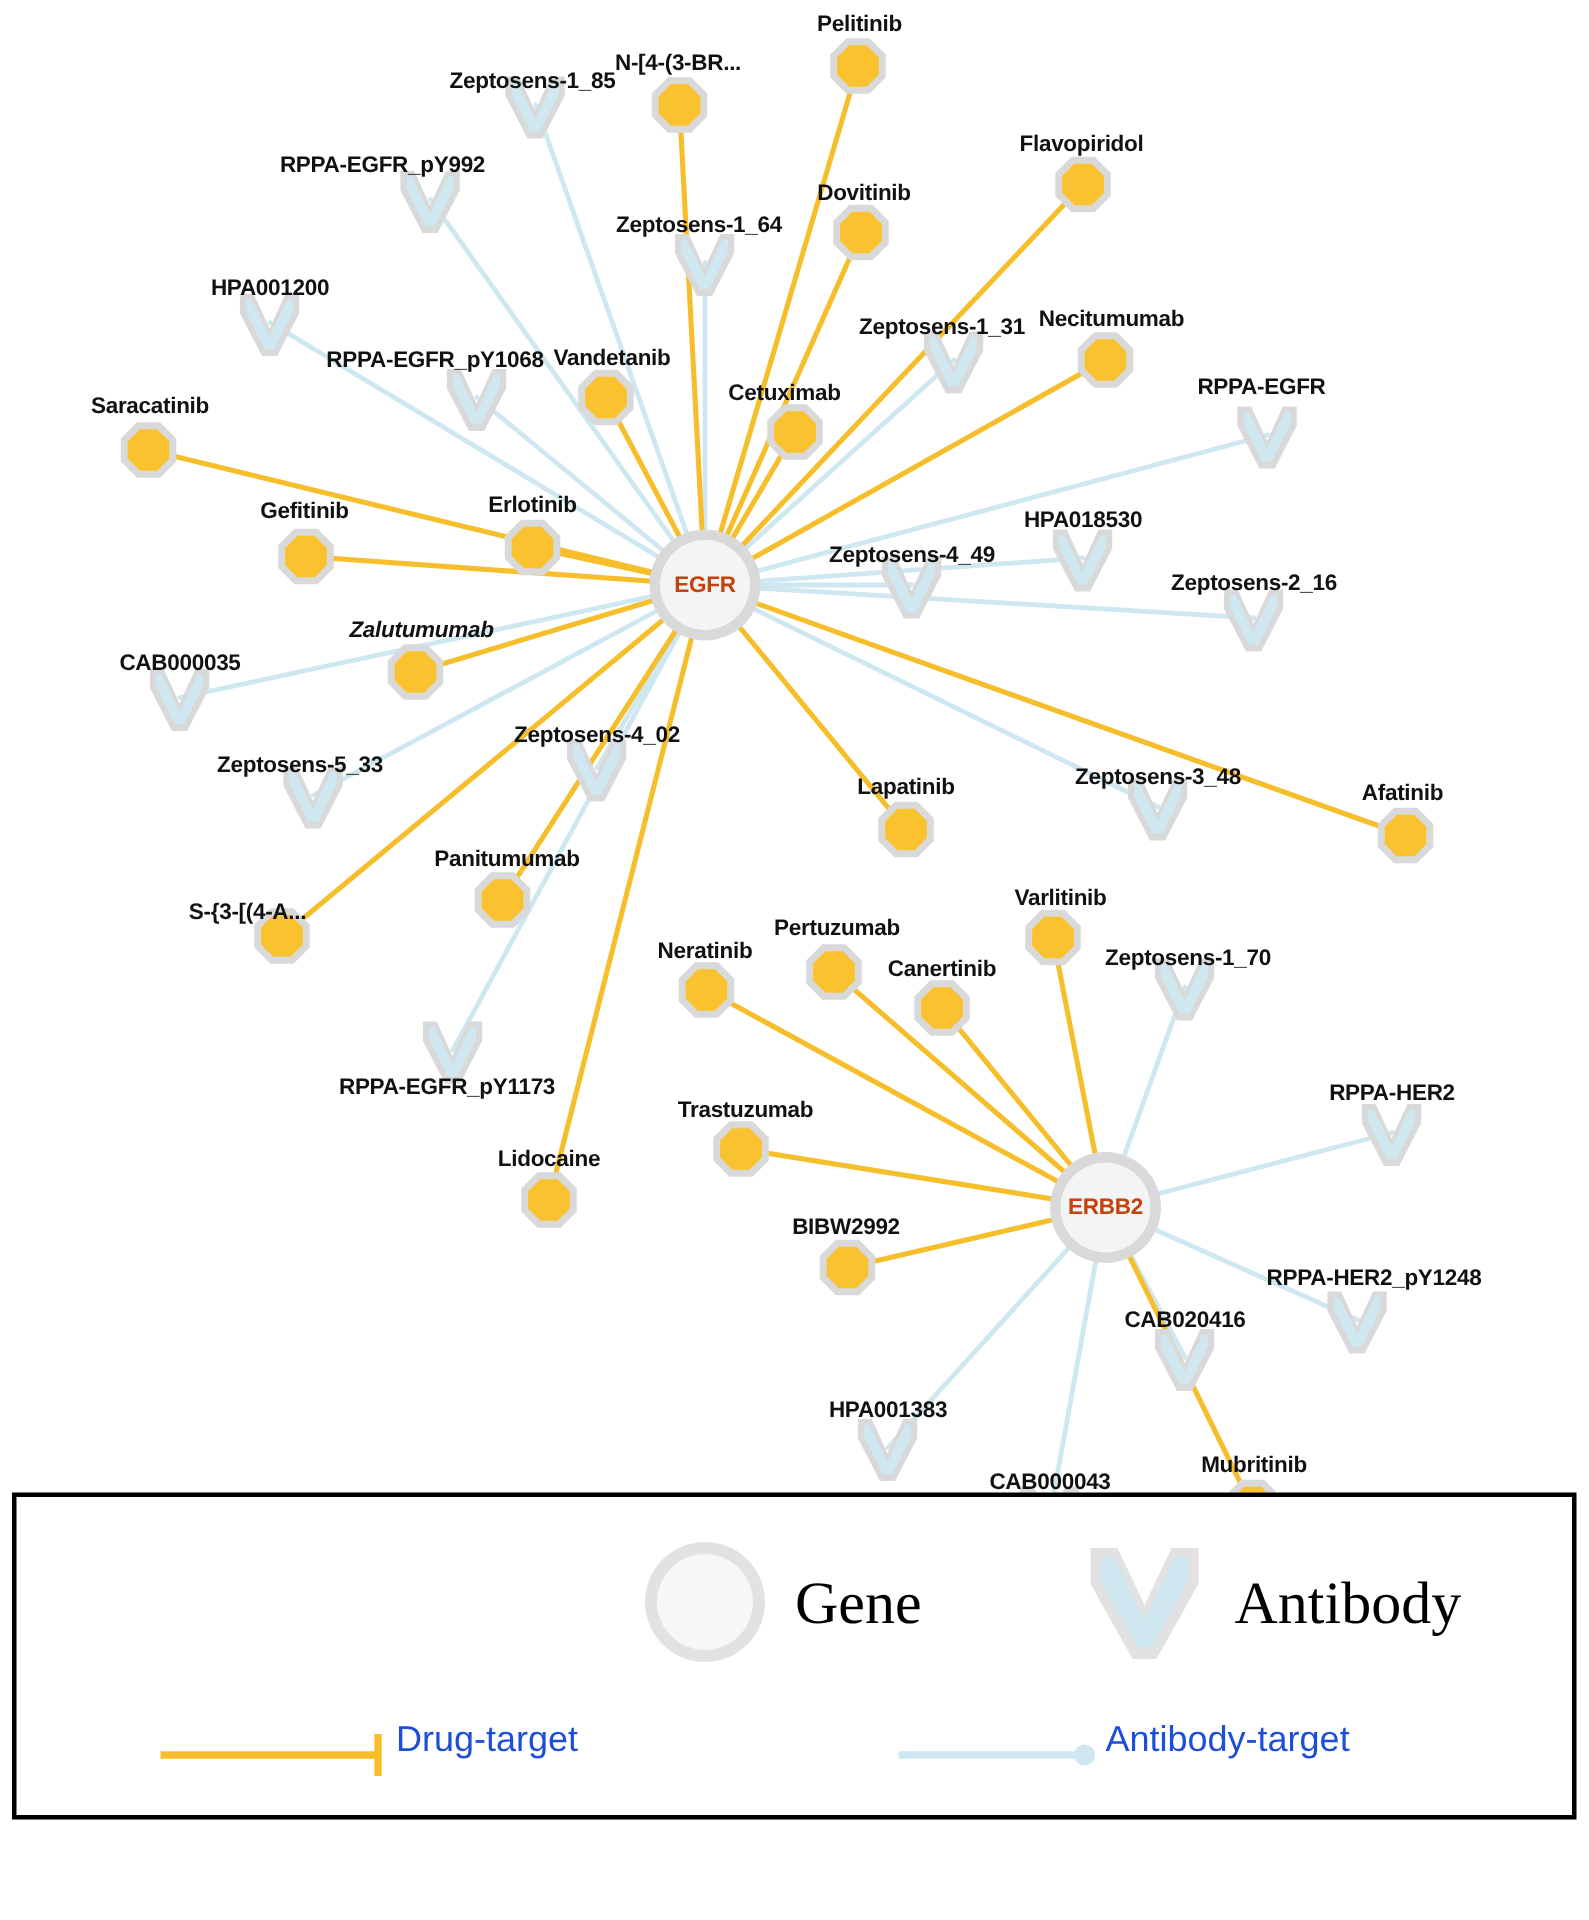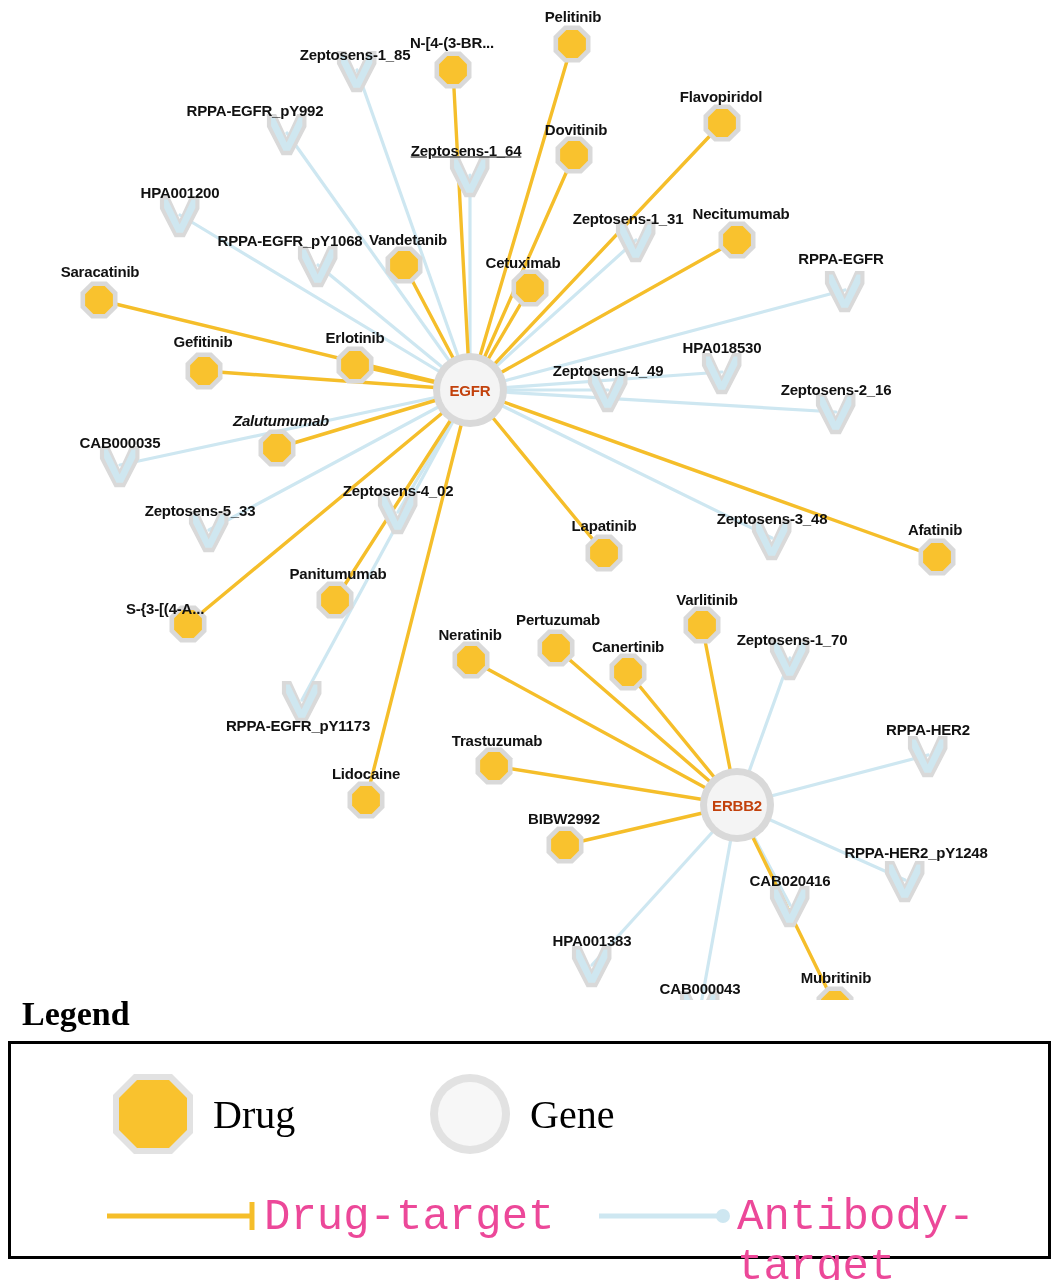--- a/index.html
+++ b/index.html
@@ -74,23 +74,23 @@
     margin-left: 14px;
   }
   .legend-row2 {
     position: absolute;
     top: 140px;
     left: 0;
     width: 100%;
     height: 70px;
   }
   .legend-edge-text {
-    font-family: Liberation Mono, monospace;
-    font-size: 44px;
-    color: #ec4899;
+    font-family: Liberation Sans, sans-serif;
+    font-size: 24px;
+    color: #1d4ed8;
   }
 </style>
 </head>
 <body>
 
 <svg id="network" viewBox="0 0 1059 1000">
   <defs>
     <filter id="halo" x="-50%" y="-50%" width="200%" height="200%">
       <feDropShadow dx="0" dy="0" stdDeviation="3.5" flood-color="#d6d6d6" flood-opacity="1"></feDropShadow>
     </filter>
@@ -324,21 +324,21 @@
       </g>
       <g>
         <circle cx="737" cy="805" r="37" fill="#D9D9D9"></circle>
         <circle cx="737" cy="805" r="30" fill="#F4F4F4"></circle>
       </g>
     </g>
 </svg>
 <div id="labels">
     <div class="node-label" style="left: 355px; top: 54px;">Zeptosens-1_85</div>
     <div class="node-label" style="left: 255px; top: 110px;">RPPA-EGFR_pY992</div>
-    <div class="node-label" style="left: 466px; top: 150px; text-decoration: underline;">Zeptosens-1_64</div>
+    <div class="node-label" style="left: 466px; top: 150px;">Zeptosens-1_64</div>
     <div class="node-label" style="left: 180px; top: 192px;">HPA001200</div>
     <div class="node-label" style="left: 628px; top: 218px;">Zeptosens-1_31</div>
     <div class="node-label" style="left: 290px; top: 240px;">RPPA-EGFR_pY1068</div>
     <div class="node-label" style="left: 841px; top: 258px;">RPPA-EGFR</div>
     <div class="node-label" style="left: 722px; top: 347px;">HPA018530</div>
     <div class="node-label" style="left: 608px; top: 370px;">Zeptosens-4_49</div>
     <div class="node-label" style="left: 836px; top: 389px;">Zeptosens-2_16</div>
     <div class="node-label" style="left: 120px; top: 442px;">CAB000035</div>
     <div class="node-label" style="left: 398px; top: 490px;">Zeptosens-4_02</div>
     <div class="node-label" style="left: 200px; top: 510px;">Zeptosens-5_33</div>
@@ -371,36 +371,35 @@
     <div class="node-label" style="left: 628px; top: 646px;">Canertinib</div>
     <div class="node-label" style="left: 497px; top: 740px;">Trastuzumab</div>
     <div class="node-label" style="left: 366px; top: 773px;">Lidocaine</div>
     <div class="node-label" style="left: 564px; top: 818px;">BIBW2992</div>
     <div class="node-label" style="left: 836px; top: 977px;">Mubritinib</div>
     <div class="node-label gene-label" style="left: 470px; top: 390px;">EGFR</div>
     <div class="node-label gene-label" style="left: 737px; top: 805px;">ERBB2</div>
   </div>
 
 <div class="legend-wrap">
-  <div class="legend-title">Legend</div>
   <div class="legend-box">
     <div class="legend-row1">
-      <div class="legend-item" style="left:96px; top:10px;">
-        <svg width="92" height="92" viewBox="0 0 92 92">
-          <polygon points="27,6 65,6 86,27 86,65 65,86 27,86 6,65 6,27" fill="#E2E2E2"></polygon>
-          <polygon points="30,12 62,12 80,30 80,62 62,80 30,80 12,62 12,30" fill="#F9C22E"></polygon>
-        </svg>
-        <span class="legend-text">Drug</span>
-      </div>
       <div class="legend-item" style="left:413px; top:10px;">
         <svg width="92" height="92" viewBox="0 0 92 92">
           <circle cx="46" cy="46" r="40" fill="#E2E2E2"></circle>
           <circle cx="46" cy="46" r="32" fill="#F7F7F7"></circle>
         </svg>
         <span class="legend-text">Gene</span>
+      </div>
+      <div class="legend-item" style="left:706px; top:10px;">
+        <svg width="92" height="92" viewBox="0 0 92 92">
+          <path d="M10,10 L28,10 L46,48 L64,10 L82,10 L82,34 L54,84 L38,84 L10,34 Z" fill="#E2E2E2"></path>
+          <path d="M17,16 L26,16 L46,58 L66,16 L75,16 L75,32 L51,76 L41,76 L17,32 Z" fill="#CFE7F0"></path>
+        </svg>
+        <span class="legend-text">Antibody</span>
       </div>
     </div>
     <div class="legend-row2">
       <svg width="1035" height="64" viewBox="0 0 1035 64">
         <line x1="96" y1="32" x2="240" y2="32" stroke="#F5BE2A" stroke-width="5"></line>
         <line x1="241" y1="18" x2="241" y2="46" stroke="#F5BE2A" stroke-width="5"></line>
         <line x1="588" y1="32" x2="706" y2="32" stroke="#CEE7F1" stroke-width="5"></line>
         <circle cx="712" cy="32" r="7" fill="#CEE7F1"></circle>
       </svg>
       <span class="legend-edge-text" style="position:absolute; left:253px; top:8px;">Drug-target</span>

